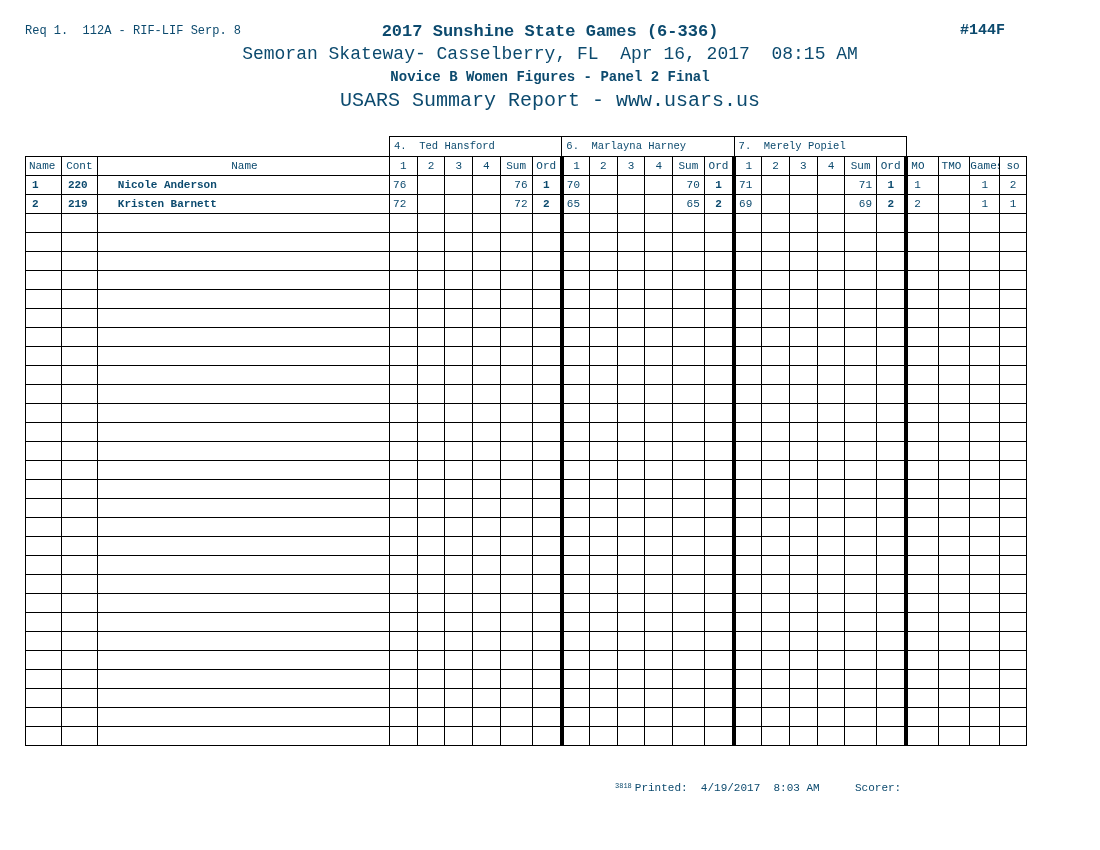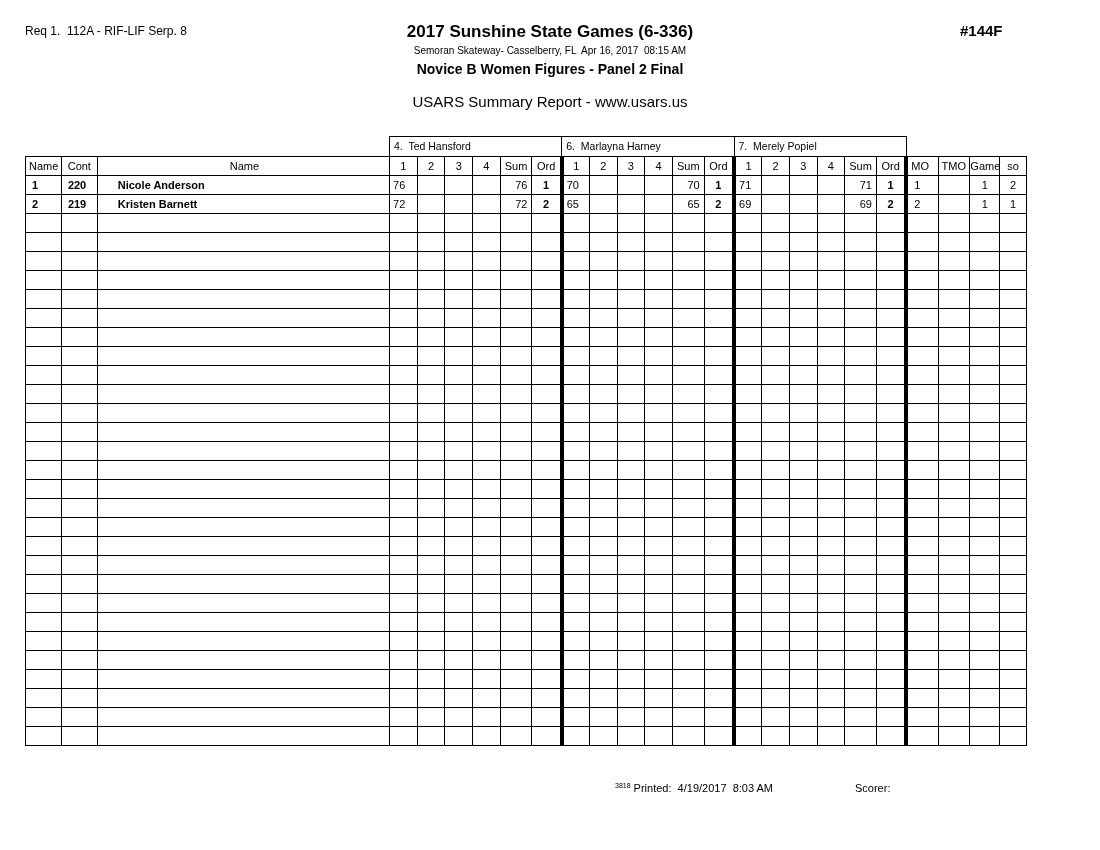--- a/index.html
+++ b/index.html
@@ -1,29 +1,29 @@
 <!DOCTYPE html>
 <html><head>
 <meta charset="utf-8">
 <style>
   * { box-sizing: border-box; }
   html, body { margin: 0; padding: 0; background: #fff; }
   #page {
     position: relative; width: 1100px; height: 850px;
-    background: #fff; color: #000000;
-    font-family: Liberation Sans, sans-serif;
+    background: #fff; color: #0c4a6e;
+    font-family: Liberation Mono, monospace;
     overflow: hidden;
   }
   .req { position: absolute; left: 25px; top: 24px; font-size: 12px; white-space: pre; }
   .formno { position: absolute; left: 960px; top: 22px; font-size: 15px; font-weight: bold; }
   .titles { position: absolute; left: 0; top: 22px; width: 100%; text-align: center; }
   .t1 { font-size: 17px; font-weight: bold; white-space: pre; }
-  .t2 { font-size: 10px; margin-top: 3px; white-space: pre; text-align: center; }
+  .t2 { font-size: 18px; margin-top: 3px; white-space: pre; text-align: center; }
   .t3 { font-size: 14px; font-weight: bold; margin-top: 5px; white-space: pre; }
-  .t4 { font-size: 15px; margin-top: 16px; white-space: pre; }
+  .t4 { font-size: 20px; margin-top: 4px; white-space: pre; }
 
   table.report {
     position: absolute; left: 25px; top: 136px;
     border-collapse: collapse; table-layout: fixed; width: 1002px;
   }
   td {
     height: 19px; padding: 0; font-size: 11px; line-height: 13px;
     vertical-align: middle; overflow: hidden; white-space: nowrap;
   }
   td.b { border: 1px solid #000; }

